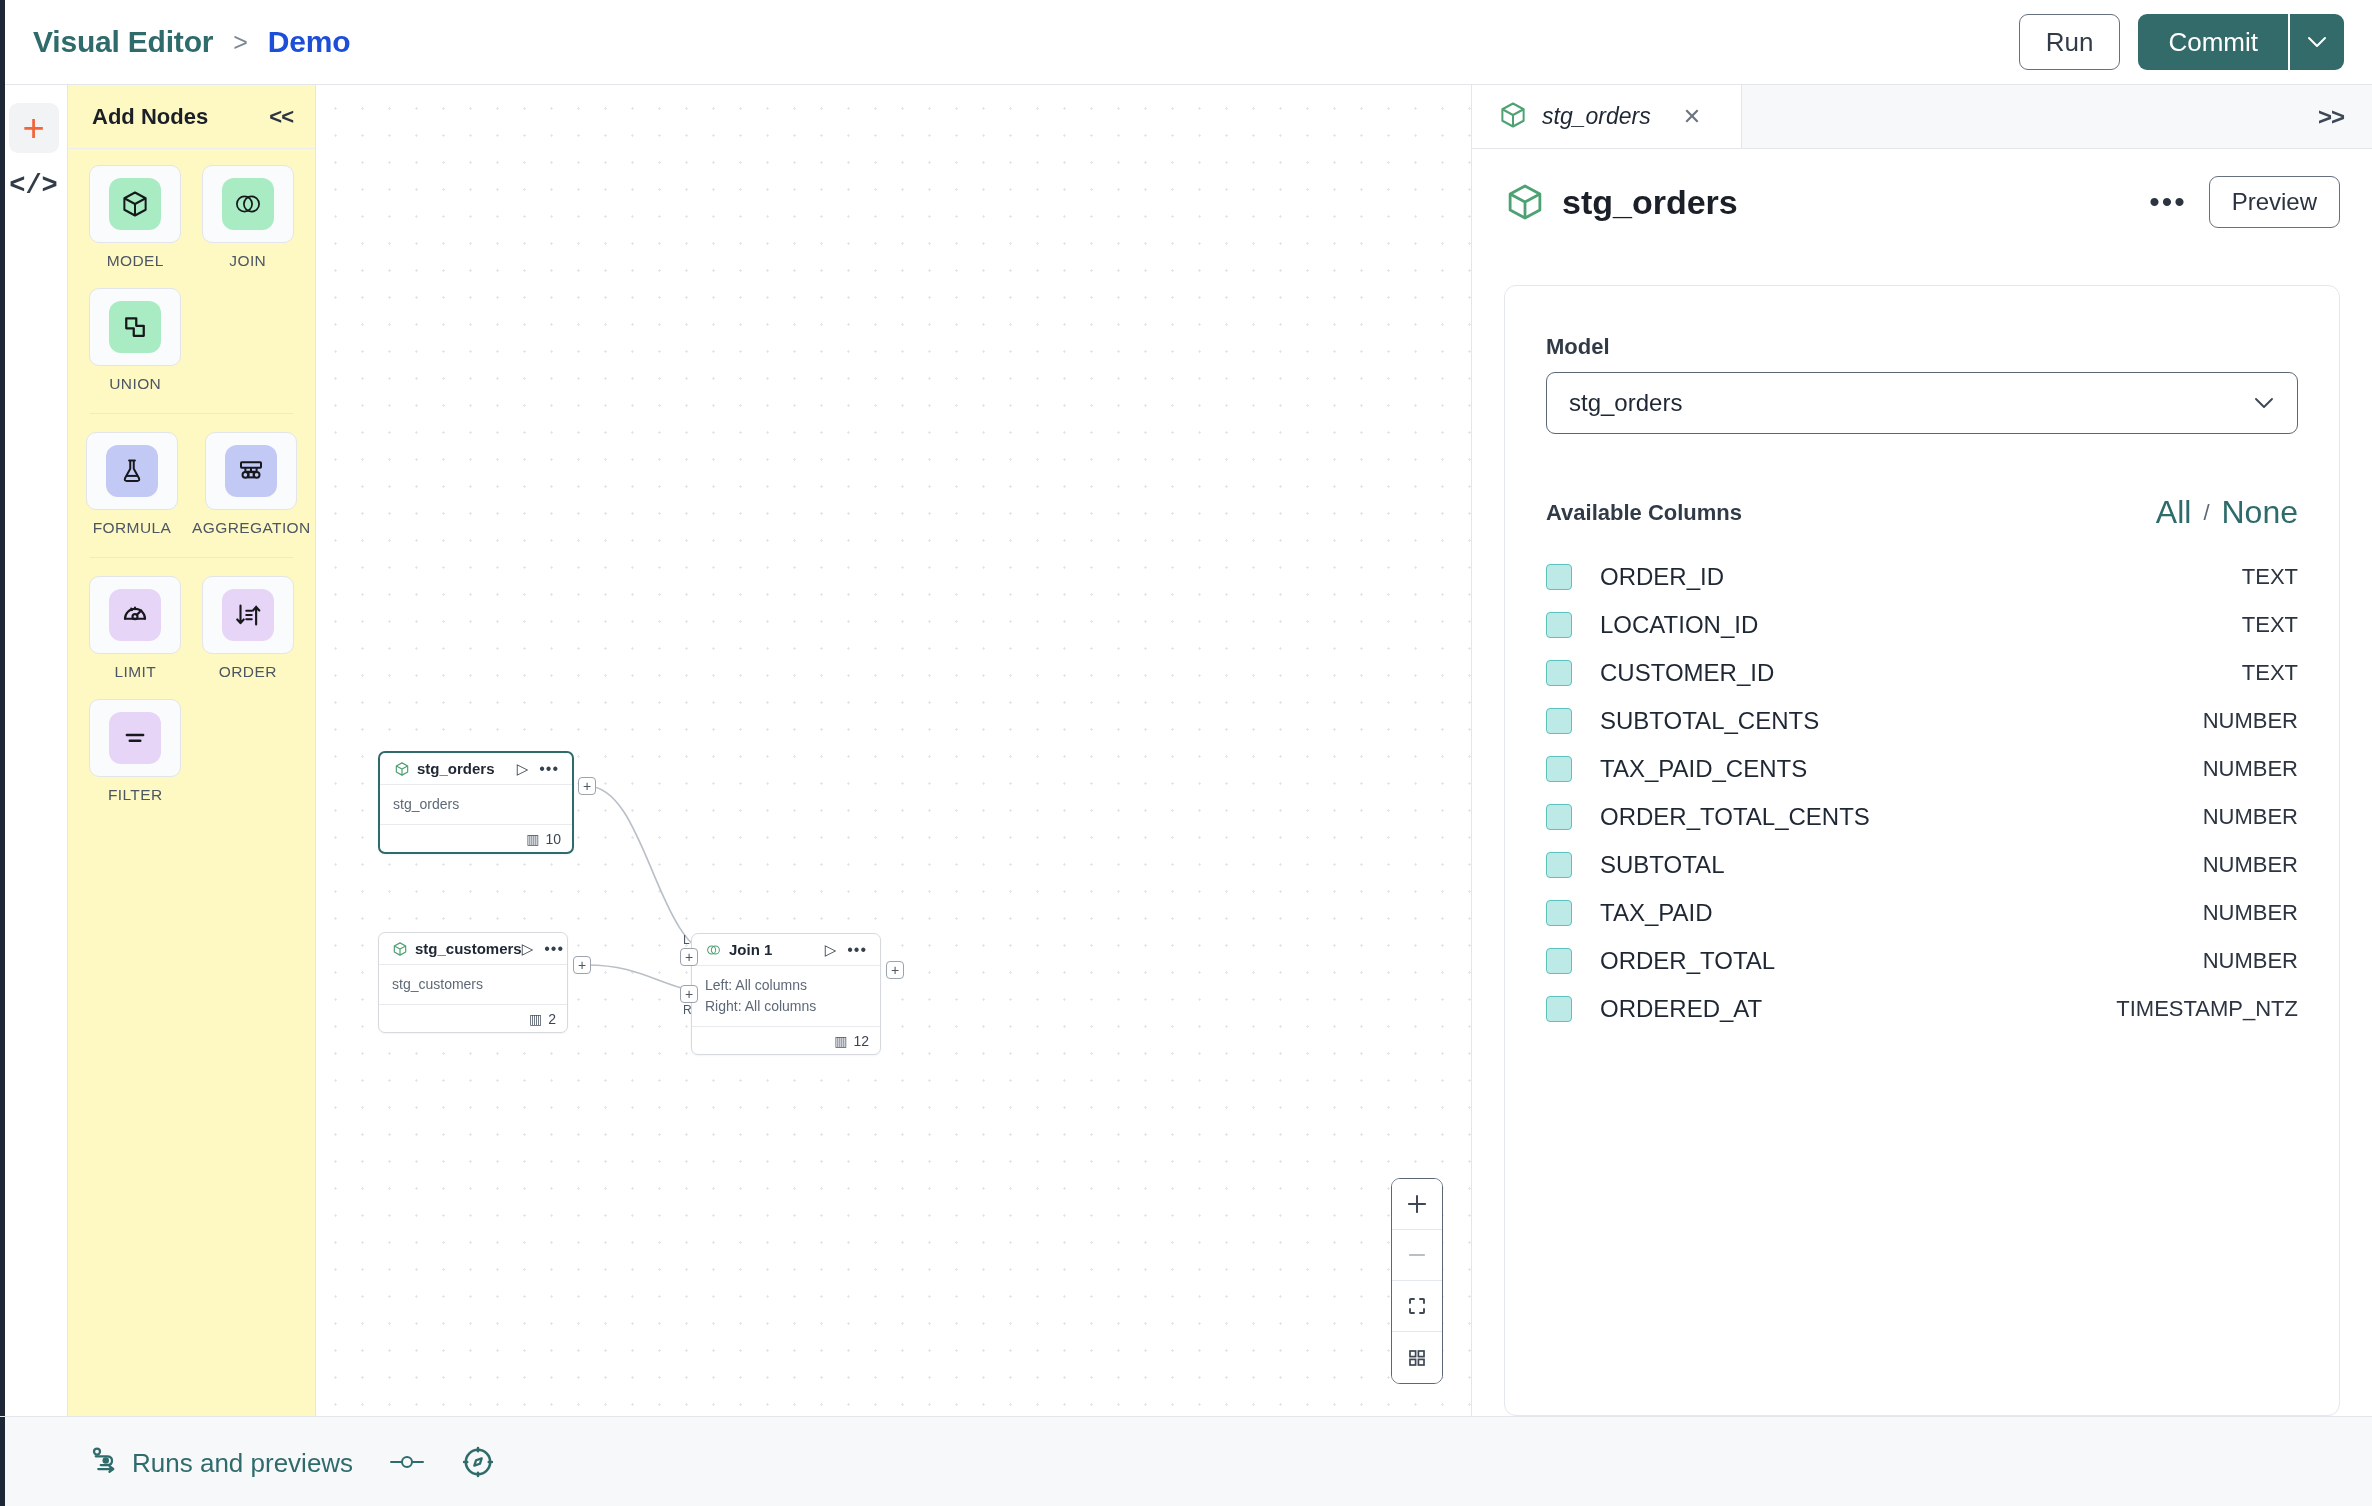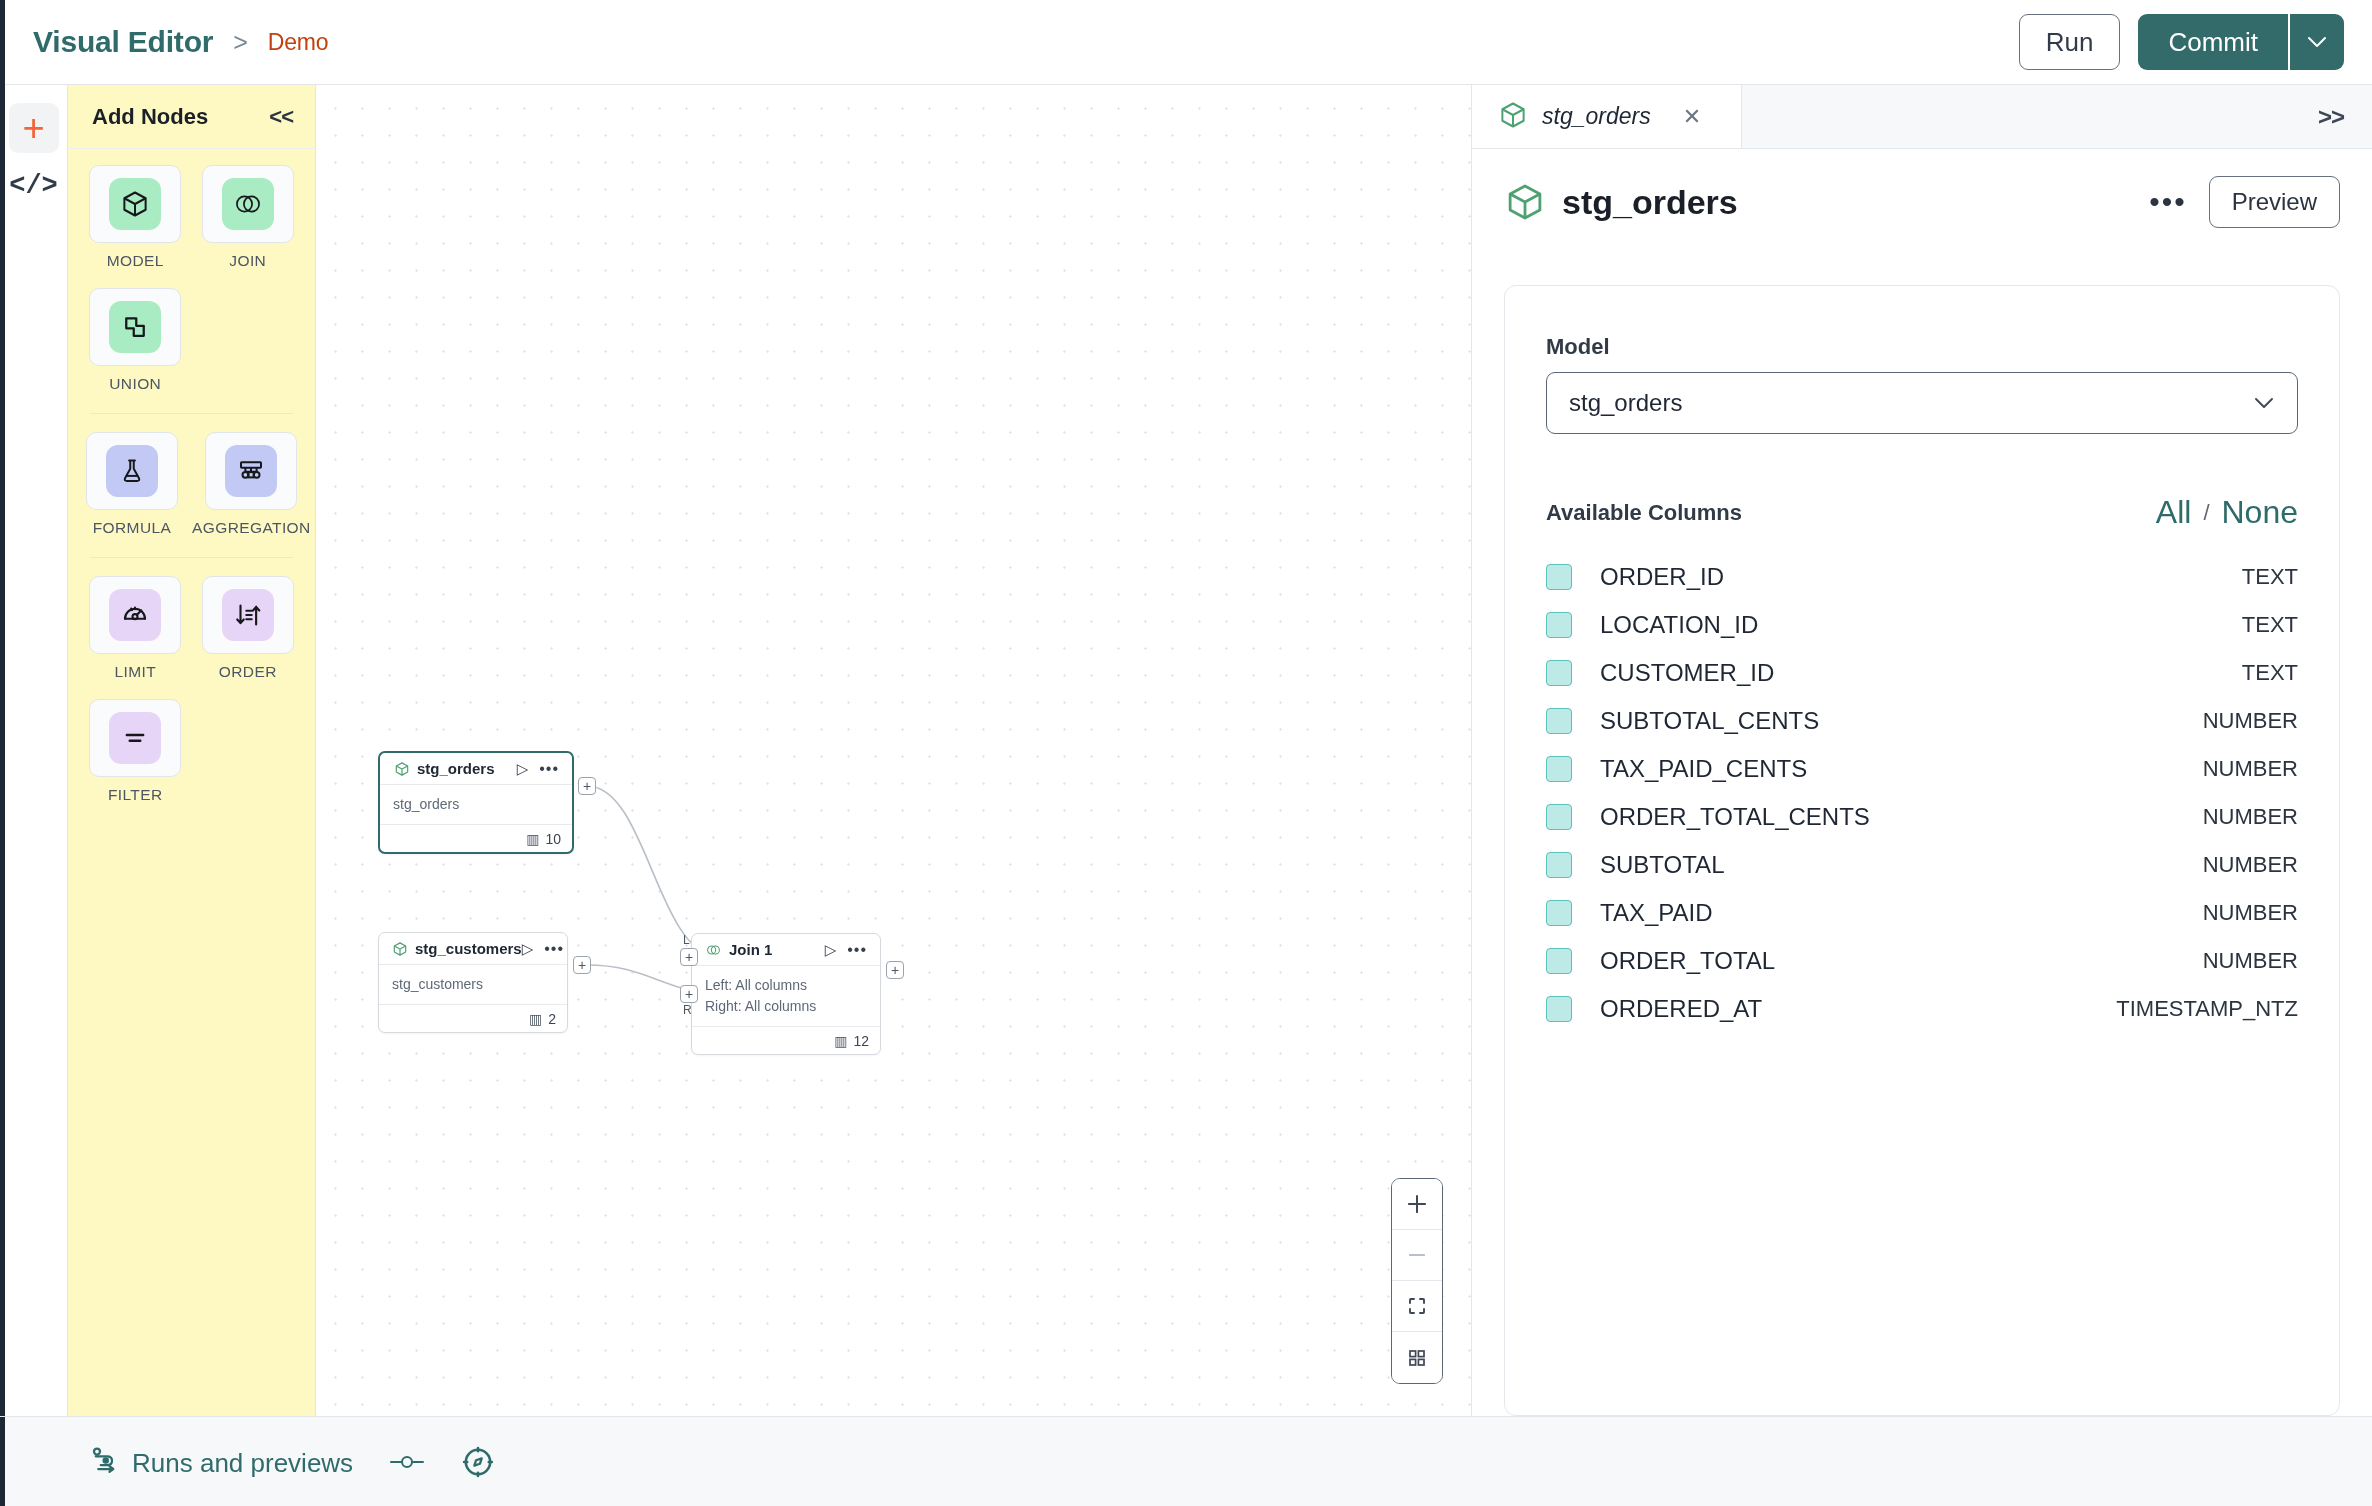--- a/index.html
+++ b/index.html
@@ -16,21 +16,21 @@
   .topbar {
     height: 85px; flex: 0 0 85px;
     display: flex; align-items: center;
     border-bottom: 1px solid #e3e6ea;
     background: #fff; position: relative;
   }
   .topbar-left-edge { position: absolute; left:0; top:0; width:5px; height:85px; background:#1d2735; }
   .breadcrumb { display: flex; align-items: center; gap: 20px; margin-left: 33px; }
   .bc-root { font-size: 30px; font-weight: 700; color: #2f6b6b; letter-spacing: -0.2px; }
   .bc-sep { font-size: 25px; color: #7b8794; font-weight: 400; }
-  .bc-current { font-size: 23px; font-weight: 400; color: #c2410c; letter-spacing: -0.2px; }
+  .bc-current { font-size: 30px; font-weight: 700; color: #1d4ed8; letter-spacing: -0.2px; }
   .topbar-right { margin-left: auto; display: flex; align-items: center; gap: 18px; margin-right: 28px; }
   .btn-run {
     height: 56px; padding: 0 26px; border: 1.5px solid #66707e; border-radius: 9px;
     background: #fff; color: #323c49; font-size: 26px; font-family: inherit; cursor: pointer;
     display:flex; align-items:center;
   }
   .commit-group { display: flex; align-items: stretch; border-radius: 9px; overflow: hidden; }
   .btn-commit {
     height: 56px; padding: 16px 30px; background: #336b6b; color: #fff; border: none;
     font-size: 26px; font-family: inherit; cursor: pointer; display:flex; align-items:center;

